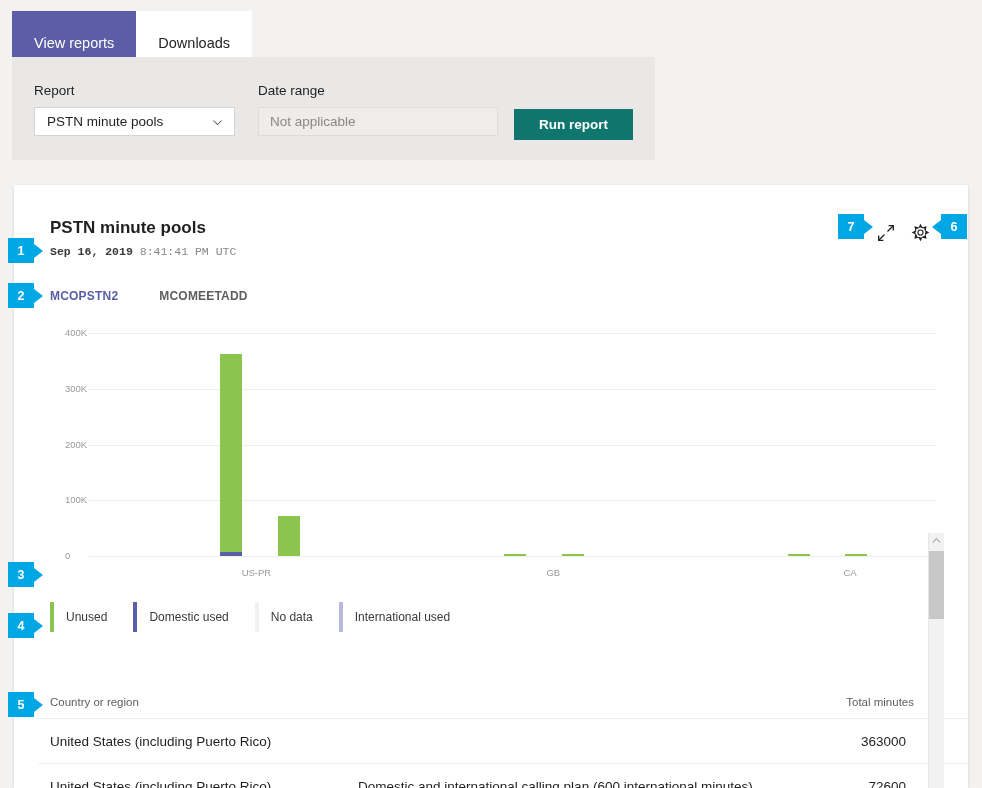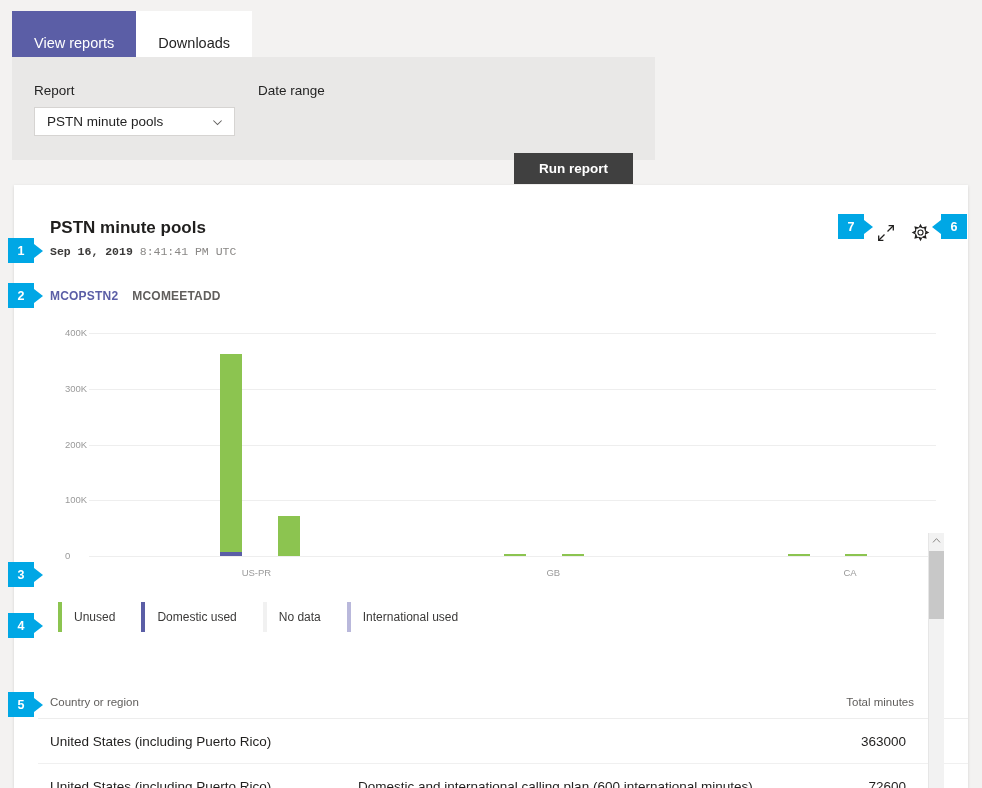--- a/index.html
+++ b/index.html
@@ -36,49 +36,48 @@
     font-size:13.5px;color:#242424;cursor:pointer;position:relative;
   }
   .select .chev{position:absolute;right:11px;top:9px;width:11px;height:11px;}
   .textbox{
     width:240px;height:29px;background:#eeedec;border:1px solid #dedcda;
     display:flex;align-items:center;padding:0 0 0 11px;box-sizing:border-box;
     font-size:13.5px;color:#8a8886;
   }
   .runbtn{
     position:absolute;left:502px;top:52px;width:119px;height:31px;
-    background:#404040;color:#fff;font-size:13.5px;font-weight:bold;
+    background:#0f766e;color:#fff;font-size:13.5px;font-weight:bold;
     display:flex;align-items:center;justify-content:center;cursor:pointer;border:0;
     font-family:"Liberation Sans",sans-serif;
-    margin-top:44px;
   }
   
   .card{
     position:absolute;left:14px;top:185px;width:954px;height:603px;
     background:#ffffff;box-shadow:0 1px 3px rgba(0,0,0,.13);
   }
   .card-title{position:absolute;left:36px;top:33px;font-size:17px;font-weight:bold;color:#201f1e;}
   .card-sub{position:absolute;left:36px;top:60px;font-size:11.5px;color:#8a8886;font-family:Liberation Mono, monospace;}
   .card-sub b{color:#3b3a39;font-weight:bold;}
   .icons{position:absolute;right:38px;top:38px;display:flex;gap:16px;align-items:center;}
   .icons svg{cursor:pointer;display:block;}
   
-  .pivots{position:absolute;left:36px;top:104px;display:flex;gap:14px;}
+  .pivots{position:absolute;left:36px;top:104px;display:flex;gap:41px;}
   .pivot{font-size:12px;font-weight:bold;color:#605e5c;cursor:pointer;letter-spacing:.2px;}
   .pivot.sel{color:#5b5ea6;}
   
   .chart{position:absolute;left:36px;top:148px;width:886px;height:250px;}
   .gridline{position:absolute;left:39px;right:0;height:1px;background:#eeeeee;}
   .ytick{position:absolute;left:15px;font-size:9.5px;color:#9a9a9a;transform:translateY(-50%);}
   .plot{position:absolute;left:39px;right:0;top:0;bottom:27px;}
   .bar{position:absolute;bottom:0;width:100%;}
   .barseg{position:absolute;left:0;width:100%;}
   .xtick{position:absolute;bottom:5px;font-size:9.5px;color:#9a9a9a;transform:translateX(-50%);}
   
-  .legend{position:absolute;left:44px;top:415px;display:flex;height:34px;}
+  .legend{position:absolute;left:36px;top:415px;display:flex;height:34px;}
   .legitem{display:flex;align-items:center;height:34px;padding-right:26px;}
   .swatch{width:4px;height:30px;margin-right:12px;}
   .legtext{font-size:12px;color:#3b3a39;}
   
   .table{position:absolute;left:24px;top:500px;right:0;bottom:0;}
   .thead{display:flex;height:33px;align-items:center;border-bottom:1px solid #ededed;
          padding-right:54px;}
   .th{font-size:11.5px;color:#605e5c;}
   .tr{display:flex;height:44px;align-items:center;border-bottom:1px solid #f0f0f0;
       padding-right:62px;}
@@ -118,20 +117,23 @@
     <span class="lbl">Report</span>
     <div class="select">
       <span>PSTN minute pools</span>
       <svg class="chev" viewBox="0 0 12 12">
         <path d="M1.5 3.8 L6 8.3 L10.5 3.8" fill="none" stroke="#605e5c" stroke-width="1.1"></path>
       </svg>
     </div>
   </div>
   <div class="field" style="left:246px;top:26px;">
     <span class="lbl">Date range</span>
+    <div class="textbox">
+      <span>Not applicable</span>
+    </div>
   </div>
   <div class="runbtn">
     <span>Run report</span>
   </div>
 </div>
 
 <div class="card">
 
   <div class="card-title">PSTN minute pools</div>
   <div class="card-sub">

